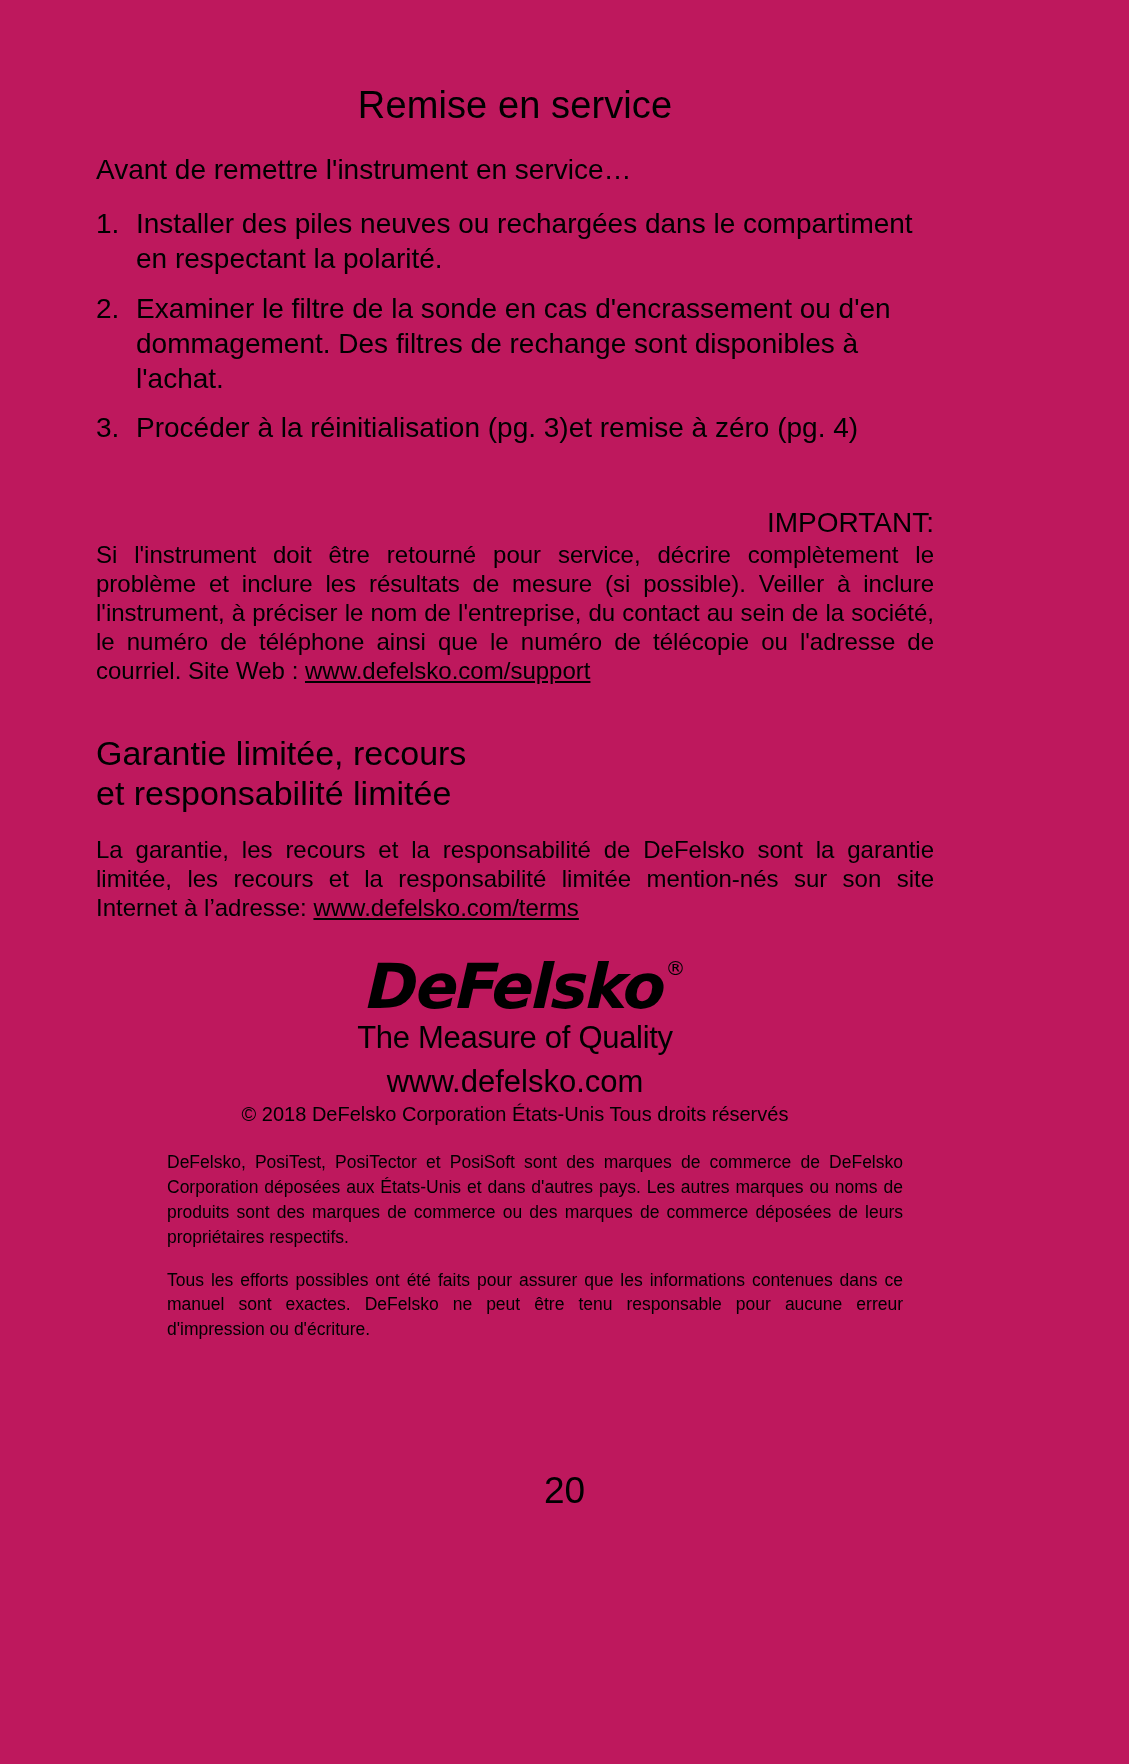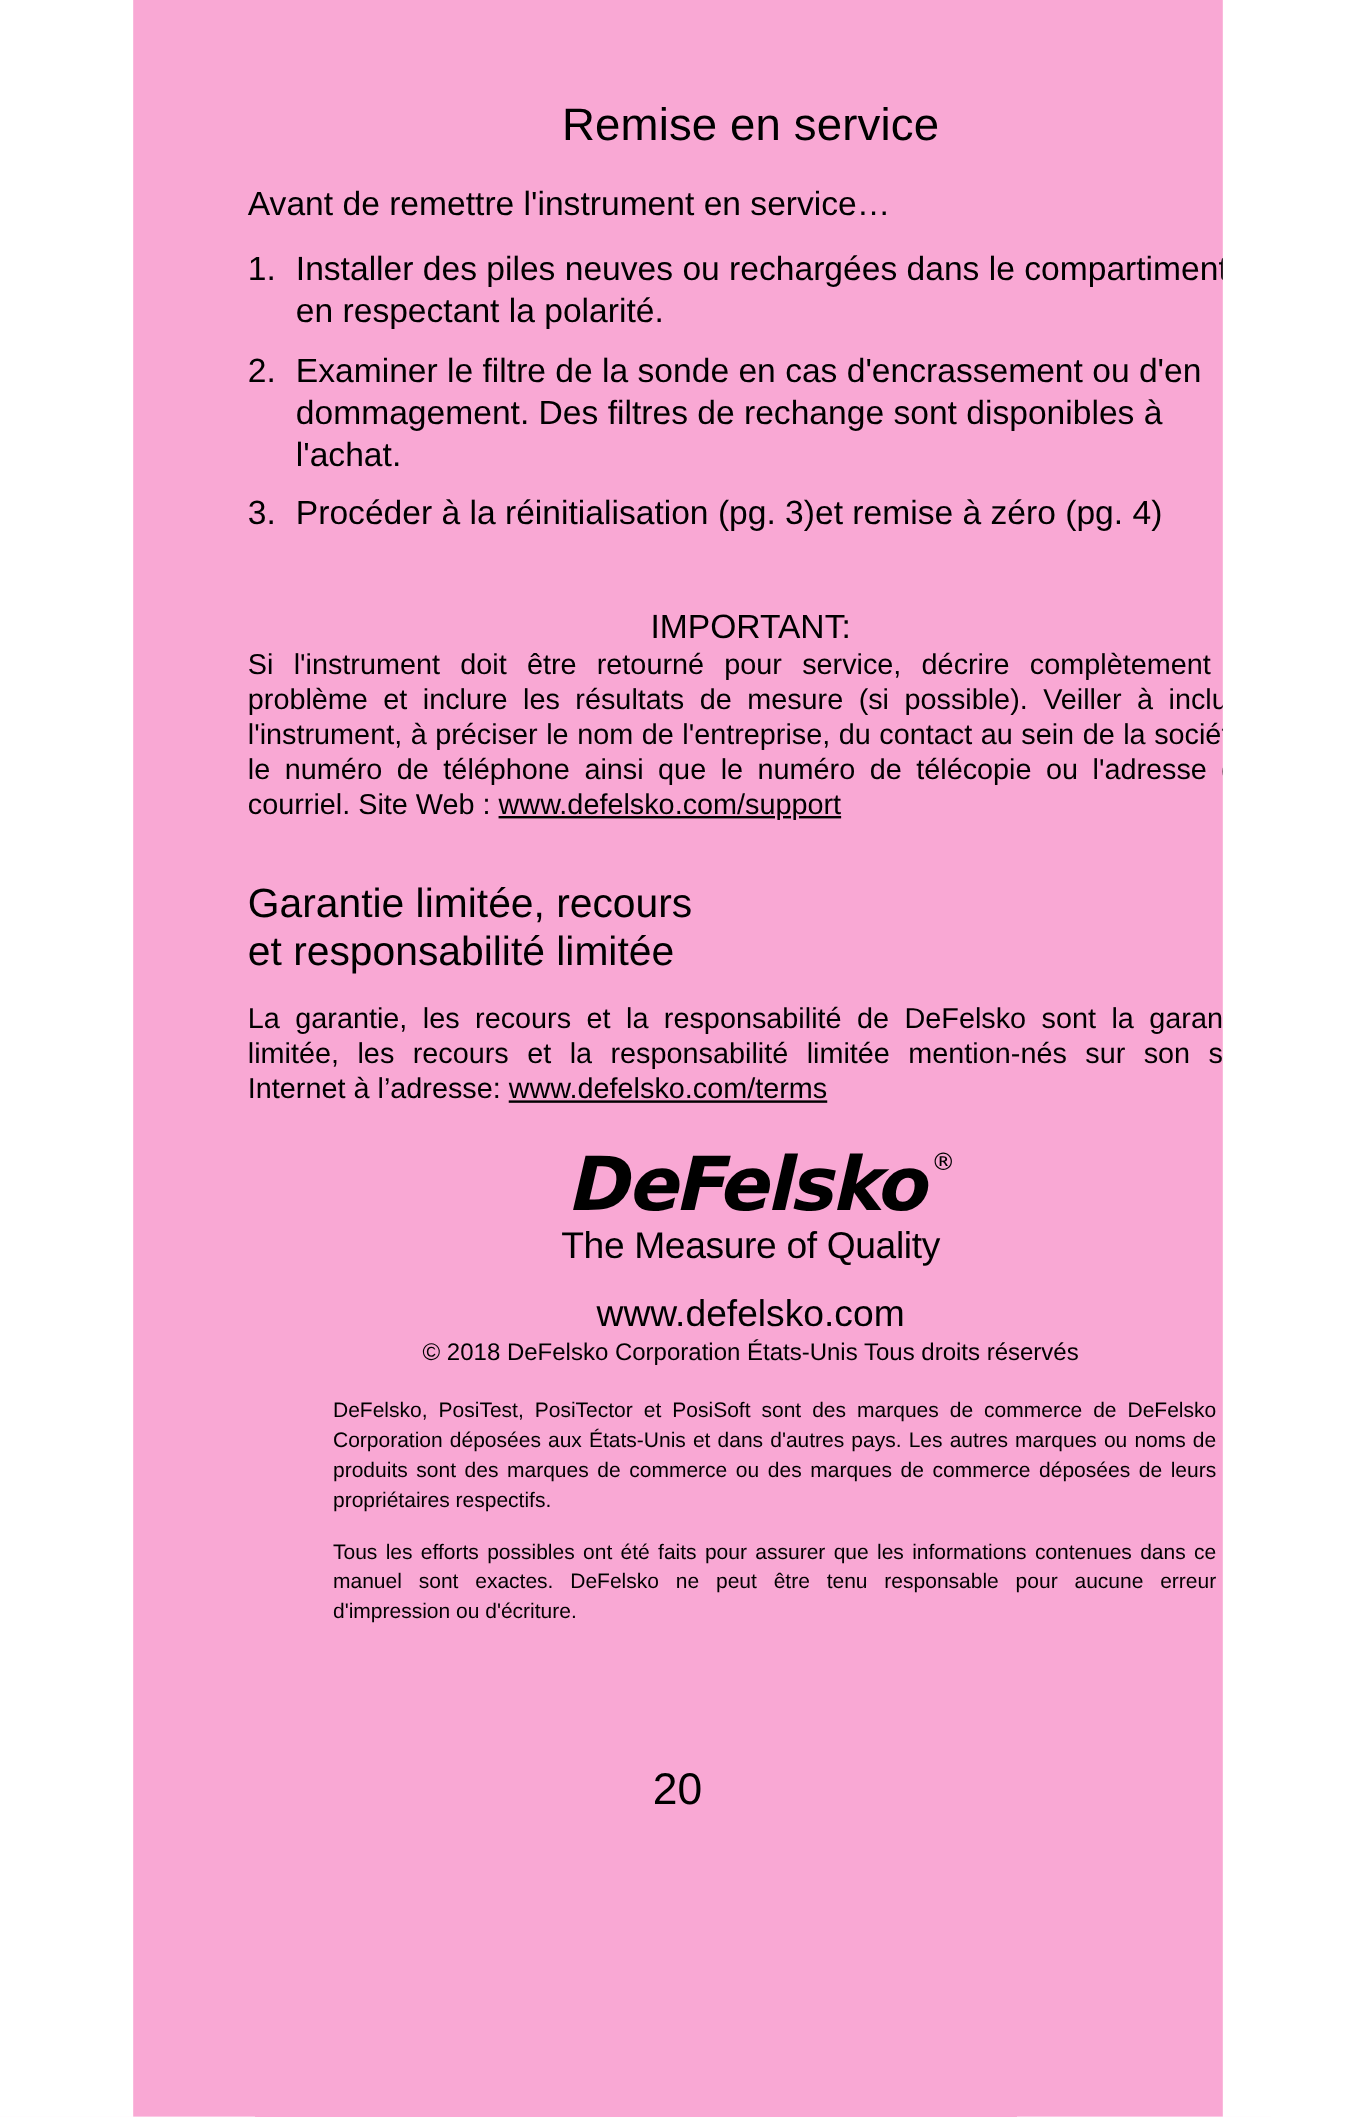--- a/index.html
+++ b/index.html
@@ -2,23 +2,23 @@
 <html><head>
 <meta charset="utf-8">
 <style>
   html, body {
     margin: 0;
     padding: 0;
     background: #ffffff;
   }
   .page {
     position: relative;
-    width: 908px;
+    width: 1129px;
     height: 1764px;
-    background: #f9a8d4;
+    background: #be185d;
     margin: 0 auto;
     overflow: hidden;
     font-family: "Liberation Sans", sans-serif;
     color: #000000;
     -webkit-font-smoothing: antialiased;
   }
   .content {
     position: absolute;
     left: 96px;
     top: 0;
@@ -69,21 +69,21 @@
     font-size: 24px;
     line-height: 1.21;
     text-align: justify;
     text-align-last: left;
     margin: 0;
   }
   .label-plain {
     font-size: 28px;
     line-height: 1.21;
     margin: 0;
-    text-align: center;
+    text-align: right;
   }
   .ulink {
     text-decoration: underline;
     text-underline-offset: 2px;
   }
 
   
   .logo-wrap {
     text-align: center;
     margin-top: 34px;
@@ -113,21 +113,21 @@
     font-size: 31px;
     letter-spacing: -0.3px;
     margin-top: 2px;
     font-family: "Liberation Sans", sans-serif;
   }
 
   
   .site {
     text-align: center;
     font-size: 31px;
-    margin-top: 22px;
+    margin-top: 9px;
     line-height: 1.1;
   }
   .copy {
     text-align: center;
     font-size: 20px;
     margin-top: 3px;
     line-height: 1.2;
   }
 
   

